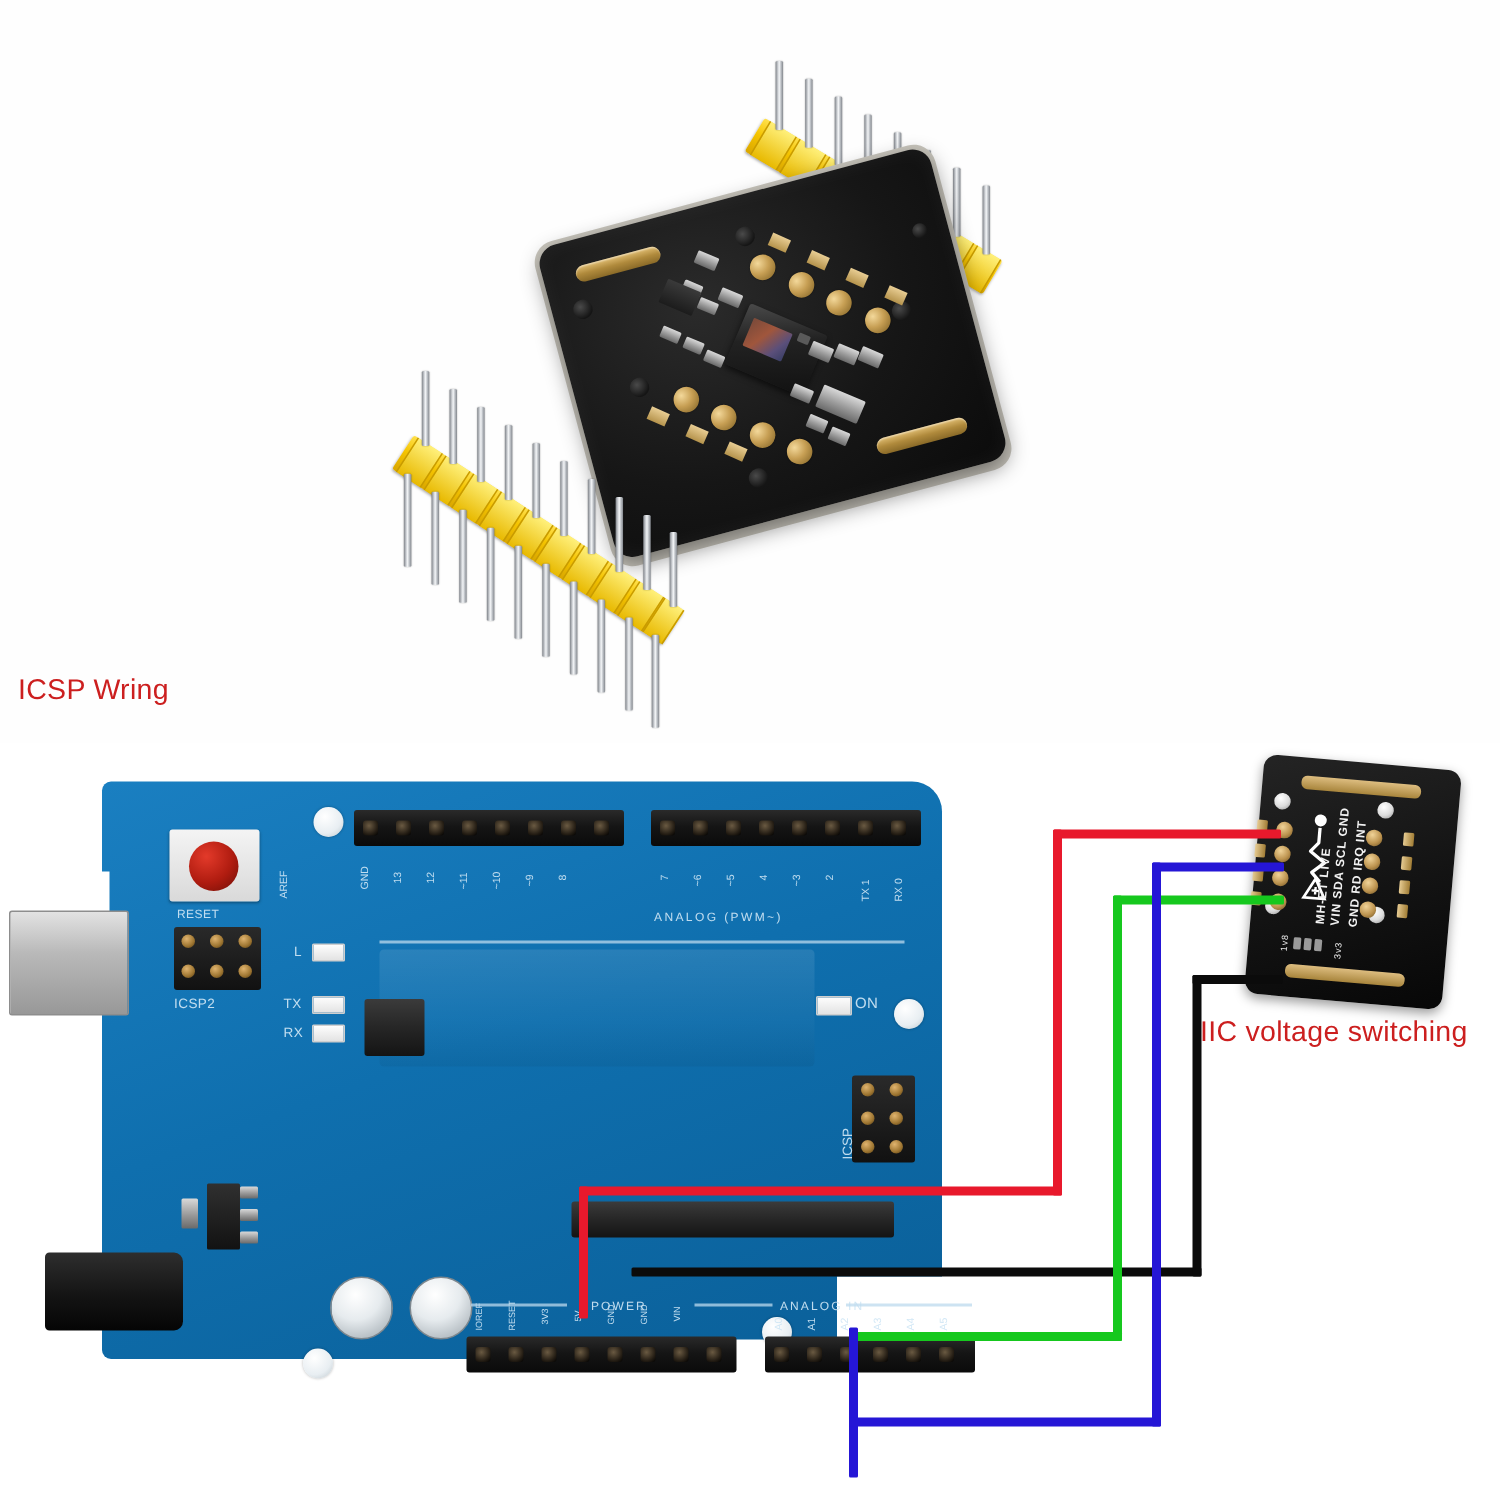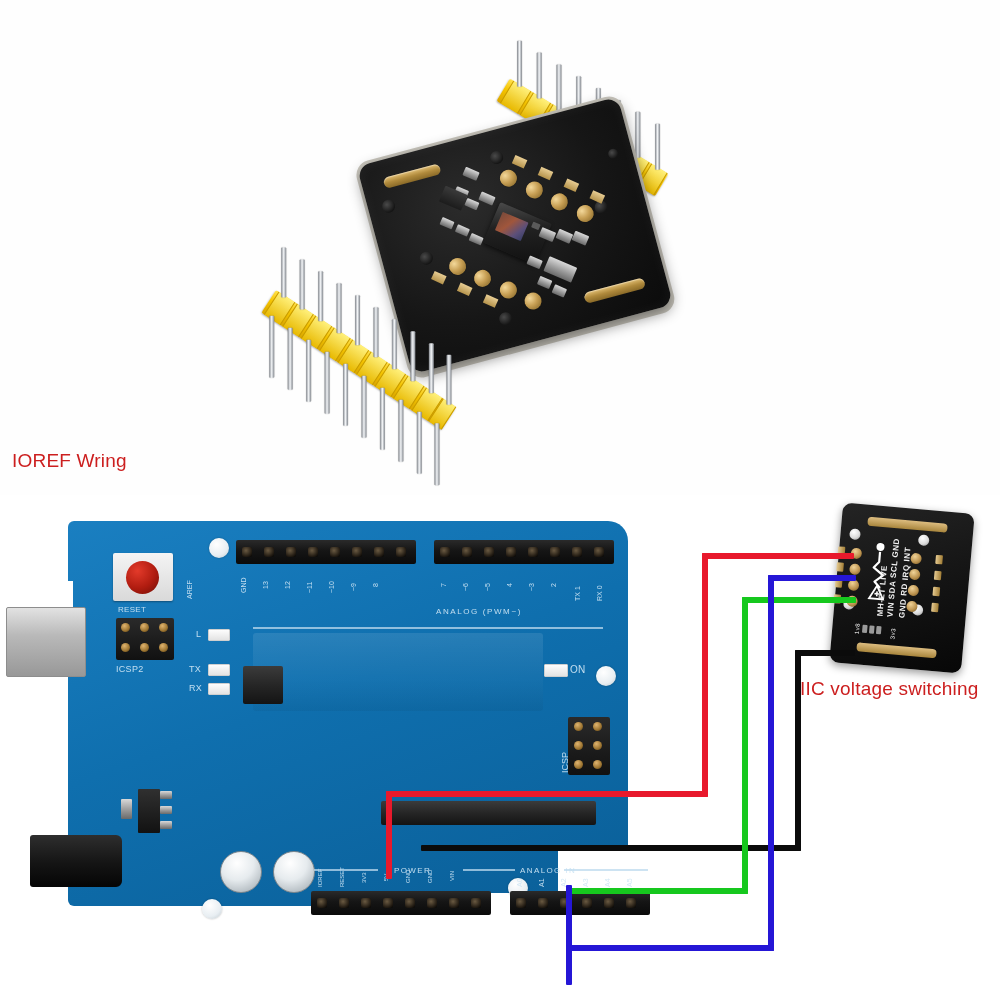--- a/index.html
+++ b/index.html
@@ -423,21 +423,21 @@
       <div class="pin-metal" style="left:96px;  top:-48px; width:5px; height:50px; transform:rotate(-33deg); transform-origin:50% 100%;"></div>
       <div class="pin-metal" style="left:118px; top:-48px; width:5px; height:50px; transform:rotate(-33deg); transform-origin:50% 100%;"></div>
       <div class="pin-metal" style="left:140px; top:-48px; width:5px; height:50px; transform:rotate(-33deg); transform-origin:50% 100%;"></div>
       <div class="pin-metal" style="left:162px; top:-48px; width:5px; height:50px; transform:rotate(-33deg); transform-origin:50% 100%;"></div>
       <div class="pin-metal" style="left:184px; top:-48px; width:5px; height:50px; transform:rotate(-33deg); transform-origin:50% 100%;"></div>
       <div class="pin-metal" style="left:205px; top:-48px; width:5px; height:50px; transform:rotate(-33deg); transform-origin:50% 100%;"></div>
     </div>
 
   </div>
 
-  <div class="lbl-red" style="left:12px; top:450px;">IOREF Wring</div>
+  <div class="lbl-red" style="left:12px; top:450px;">ICSP Wring</div>
 
   <div id="diagram-area">
 
     <div id="arduino">
       <div class="ard-body"></div>
 
       <div class="ard-notch" style="left:-70px; top:60px;  width:75px;  height:62px;"></div>
       <div class="ard-notch" style="left:-70px; top:310px; width:45px;  height:90px;"></div>
       <div class="ard-notch" style="left:490px; top:330px; width:80px;  height:60px; border-radius:0 0 14px 0;"></div>
       <div class="ard-notch" style="left:300px; top:372px; width:200px; height:30px;"></div>

